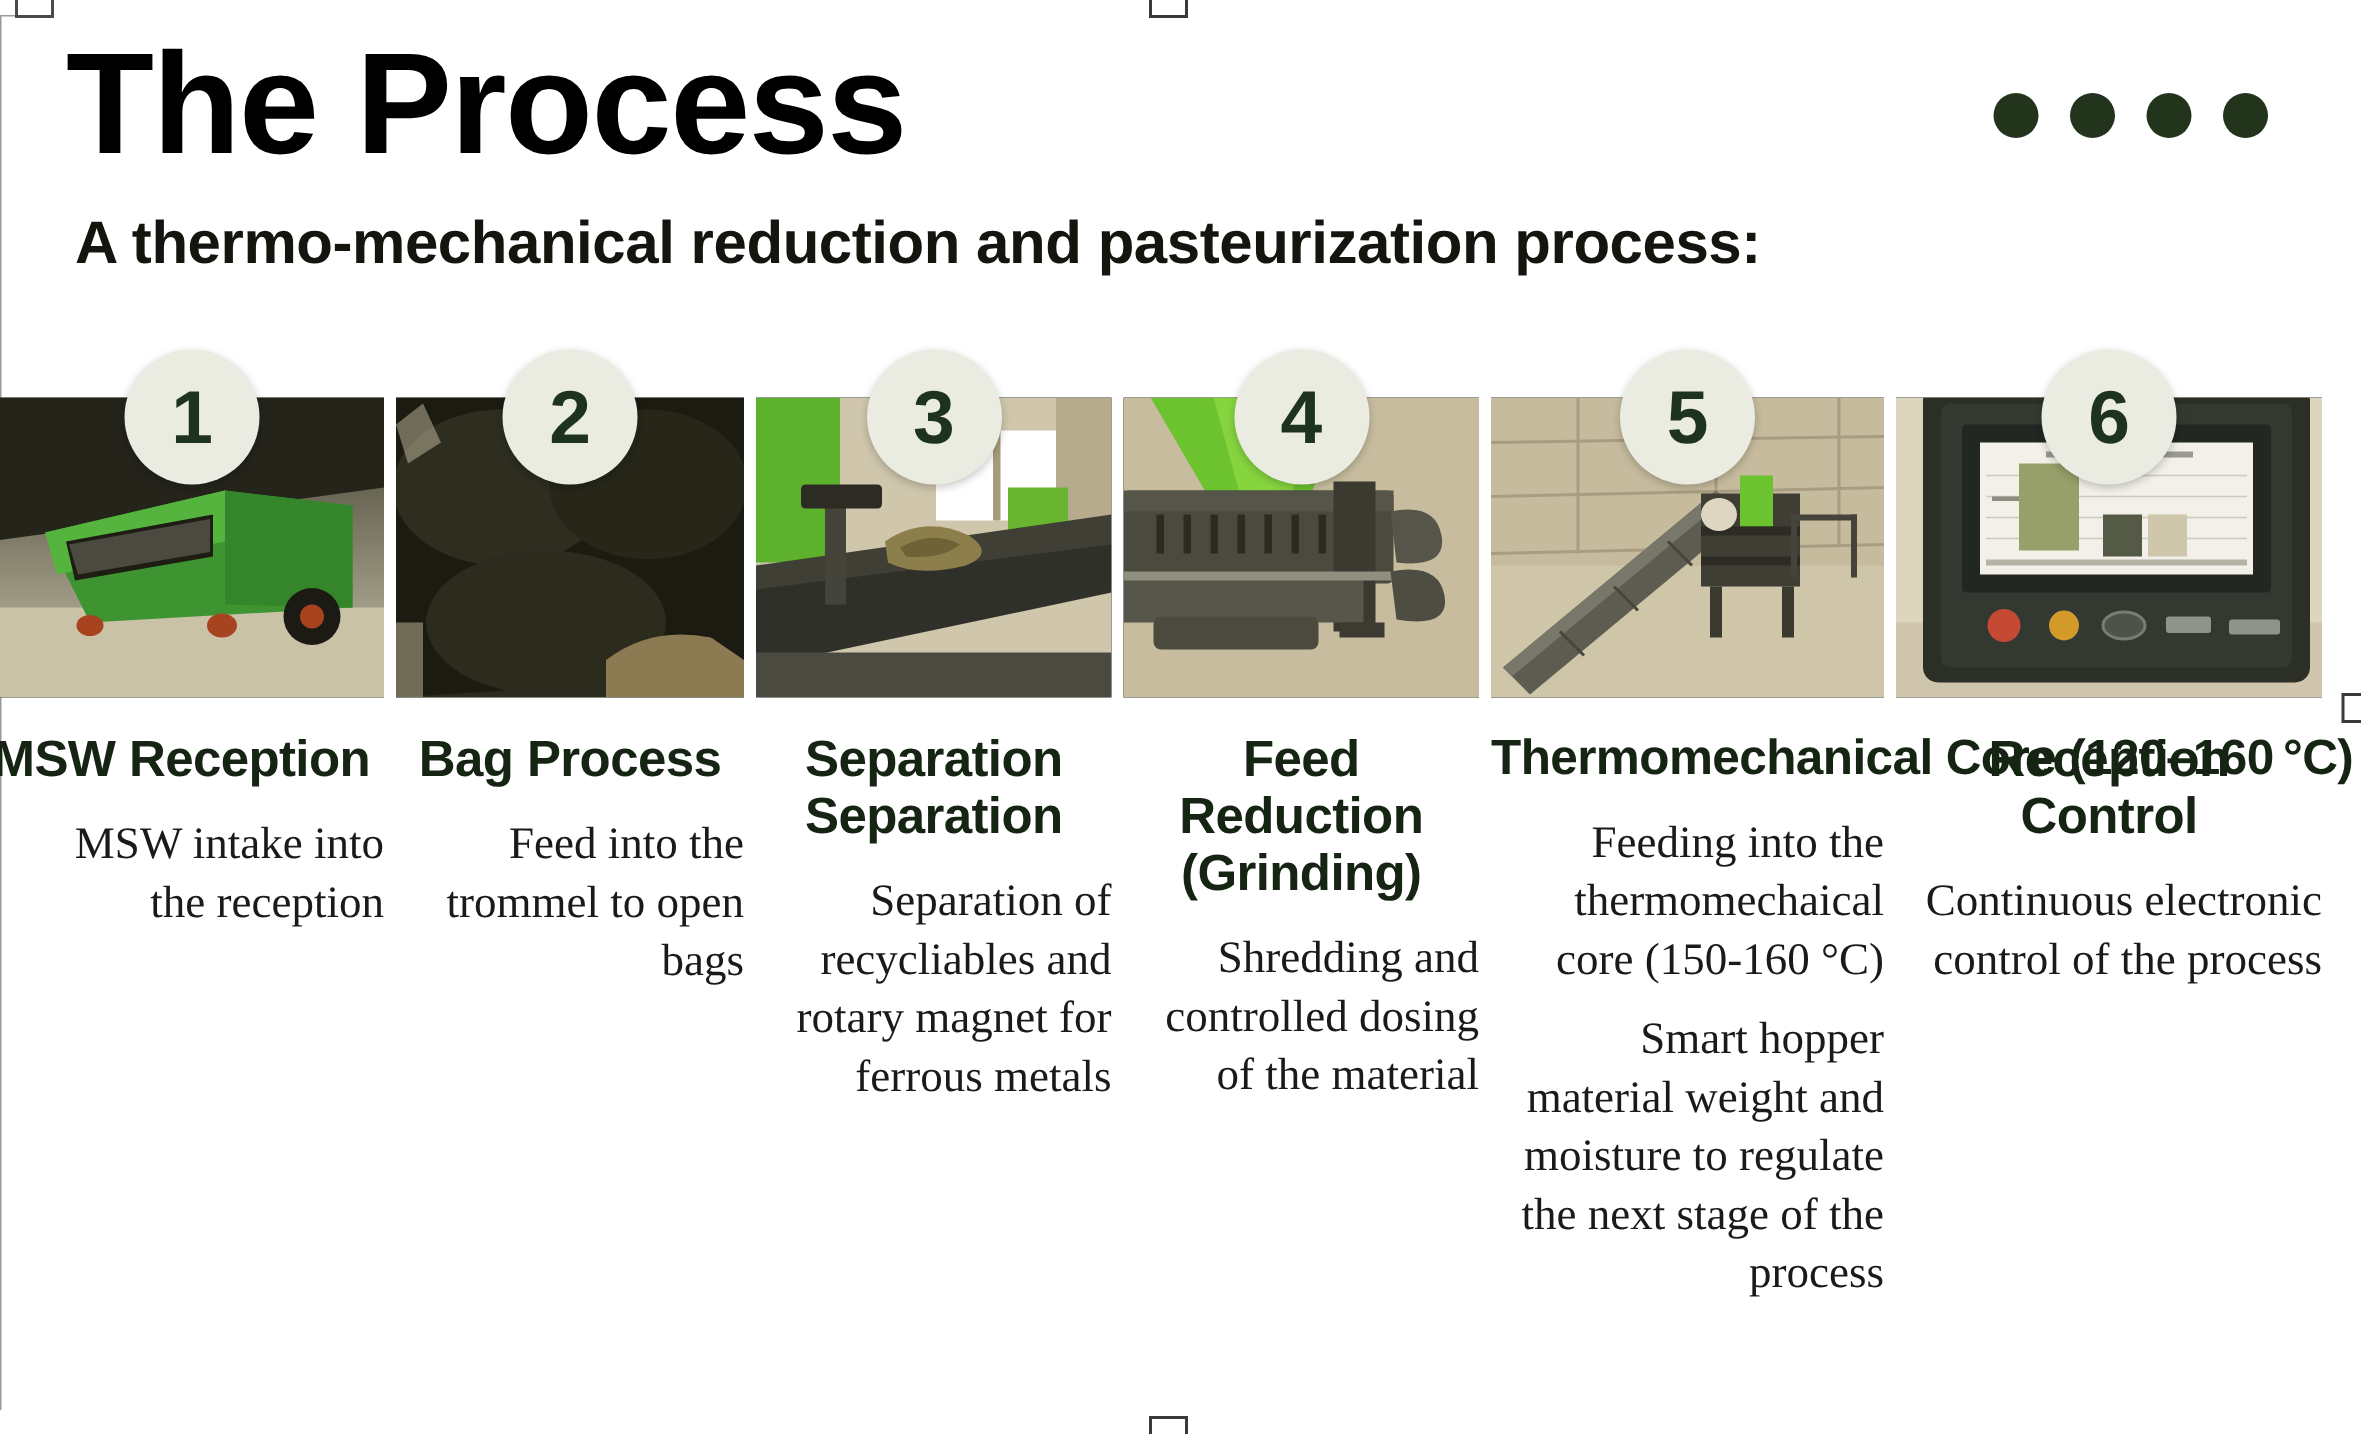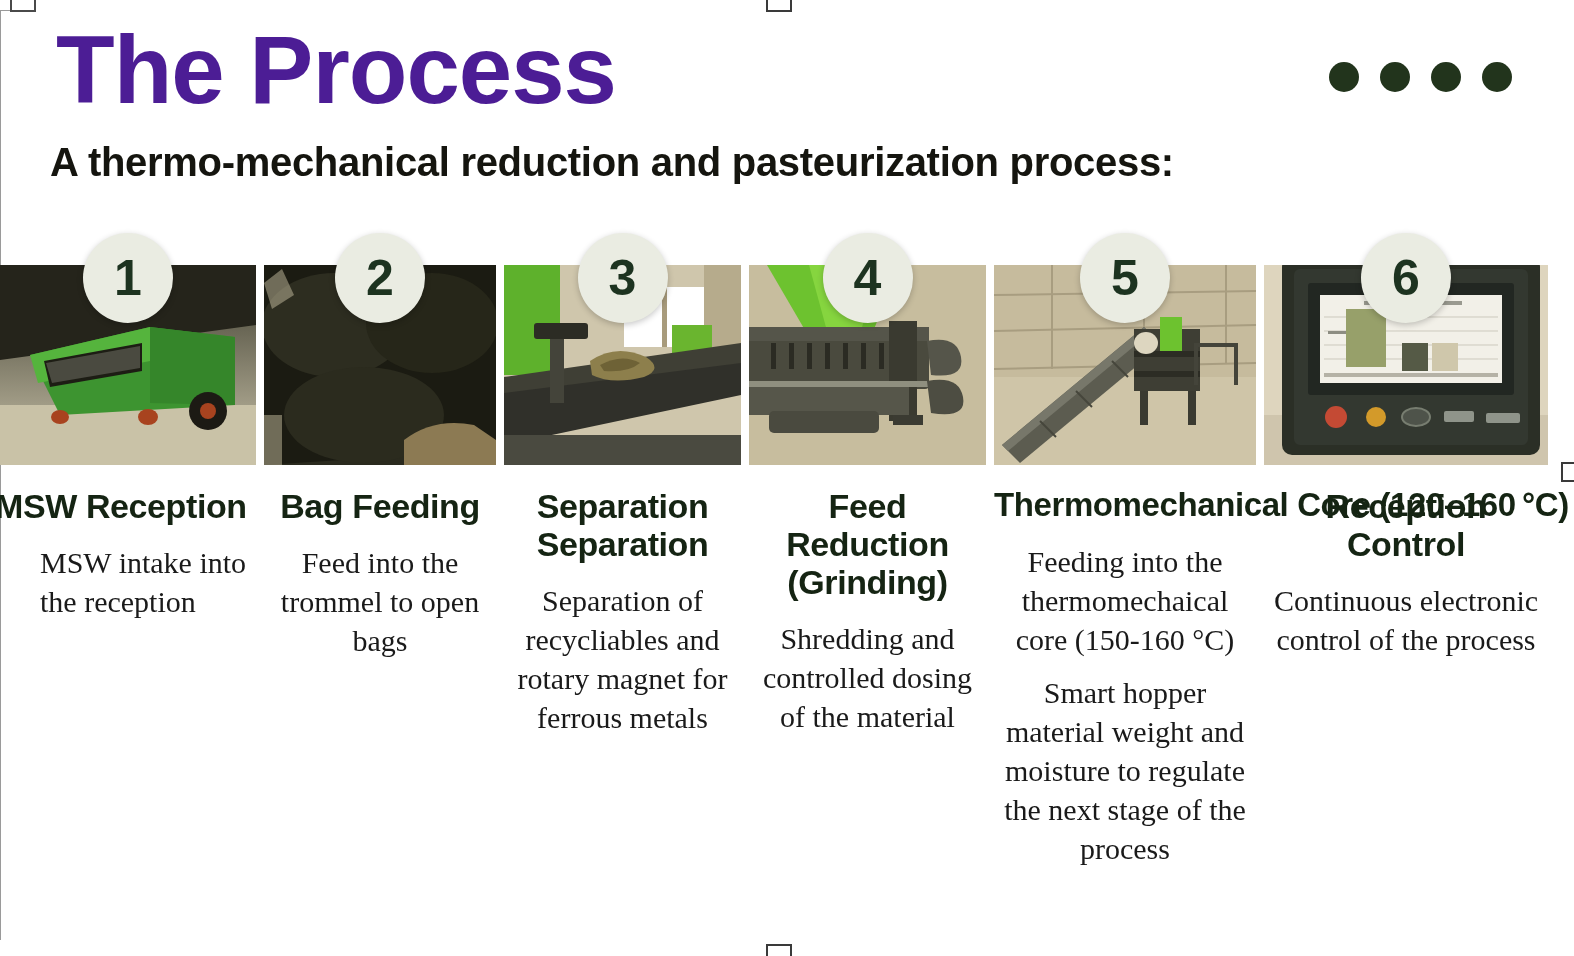--- a/index.html
+++ b/index.html
@@ -28,23 +28,23 @@
   .handle.h-top{left:766px;top:-8px;}
   .handle.h-right{left:1561px;top:462px;}
   .handle.h-bottom{left:766px;top:944px;}
   .handle.h-topleft{left:10px;top:-8px;border-color:#4a4a4a;}
 
   
   .header{
     position:absolute;left:0;top:0;width:1574px;height:210px;
   }
   .title{
-    position:absolute;left:56px;top:22px;
+    position:absolute;left:44px;top:22px;
     font-size:96px;font-weight:bold;
-    color:#4c1d95;
+    color:#000000;
     letter-spacing:-1px;
     line-height:1;
     white-space:nowrap;
   }
   .subtitle{
     position:absolute;left:50px;top:140px;
     font-size:40px;font-weight:bold;
     color:#15150f;
     white-space:nowrap;
     letter-spacing:-0.3px;
@@ -115,25 +115,25 @@
   .step-5 .step-title{
     white-space:nowrap;
     font-size:33px;
   }
 
   .step-body{
     margin-top:18px;
     font-family:"Liberation Serif", serif;
     font-size:30px;
     color:#1a1a1a;
-    text-align:center;
+    text-align:right;
     line-height:1.3;
     width:100%;
   }
-  .step-1 .step-body{text-align:left;padding-left:40px;box-sizing:border-box;}
+  .step-1 .step-body{text-align:right;padding-left:40px;box-sizing:border-box;}
   .step-body p{margin:0 0 14px 0;}
   .step-body p:last-child{margin-bottom:0;}
 </style>
 </head>
 <body>
 
 <div class="page-edge-left"></div>
 <div class="page-edge-top"></div>
 <div class="handle h-topleft"></div>
 <div class="handle h-top"></div>
@@ -195,21 +195,21 @@
         <ellipse cx="105" cy="145" rx="82" ry="50" fill="#33332400"></ellipse>
         <ellipse cx="100" cy="150" rx="80" ry="48" fill="#2b2b1e"></ellipse>
         <ellipse cx="185" cy="130" rx="52" ry="42" fill="#34342400"></ellipse>
         <ellipse cx="185" cy="132" rx="50" ry="40" fill="#30302200"></ellipse>
         <path d="M140 175 Q170 152 210 160 L232 175 L232 200 L140 200 Z" fill="#8c7a53"></path>
         <path d="M0 18 L18 4 L30 30 L8 44 Z" fill="#c6bda0" opacity=".5"></path>
         <rect x="0" y="150" width="18" height="50" fill="#b7ae92" opacity=".55"></rect>
       </svg>
     </div>
     <div class="badge">2</div>
-    <div class="step-title">Bag Feeding</div>
+    <div class="step-title">Bag Process</div>
     <div class="step-body">
       <p>Feed into the trommel to open bags</p>
     </div>
   </div>
 
   <div class="step step-3">
     <div class="thumb">
       <svg viewBox="0 0 237 200" preserveAspectRatio="none">
         <rect x="0" y="0" width="237" height="200" fill="#cfc6ac"></rect>
         <rect x="0" y="0" width="56" height="110" fill="#5eb12c"></rect>

